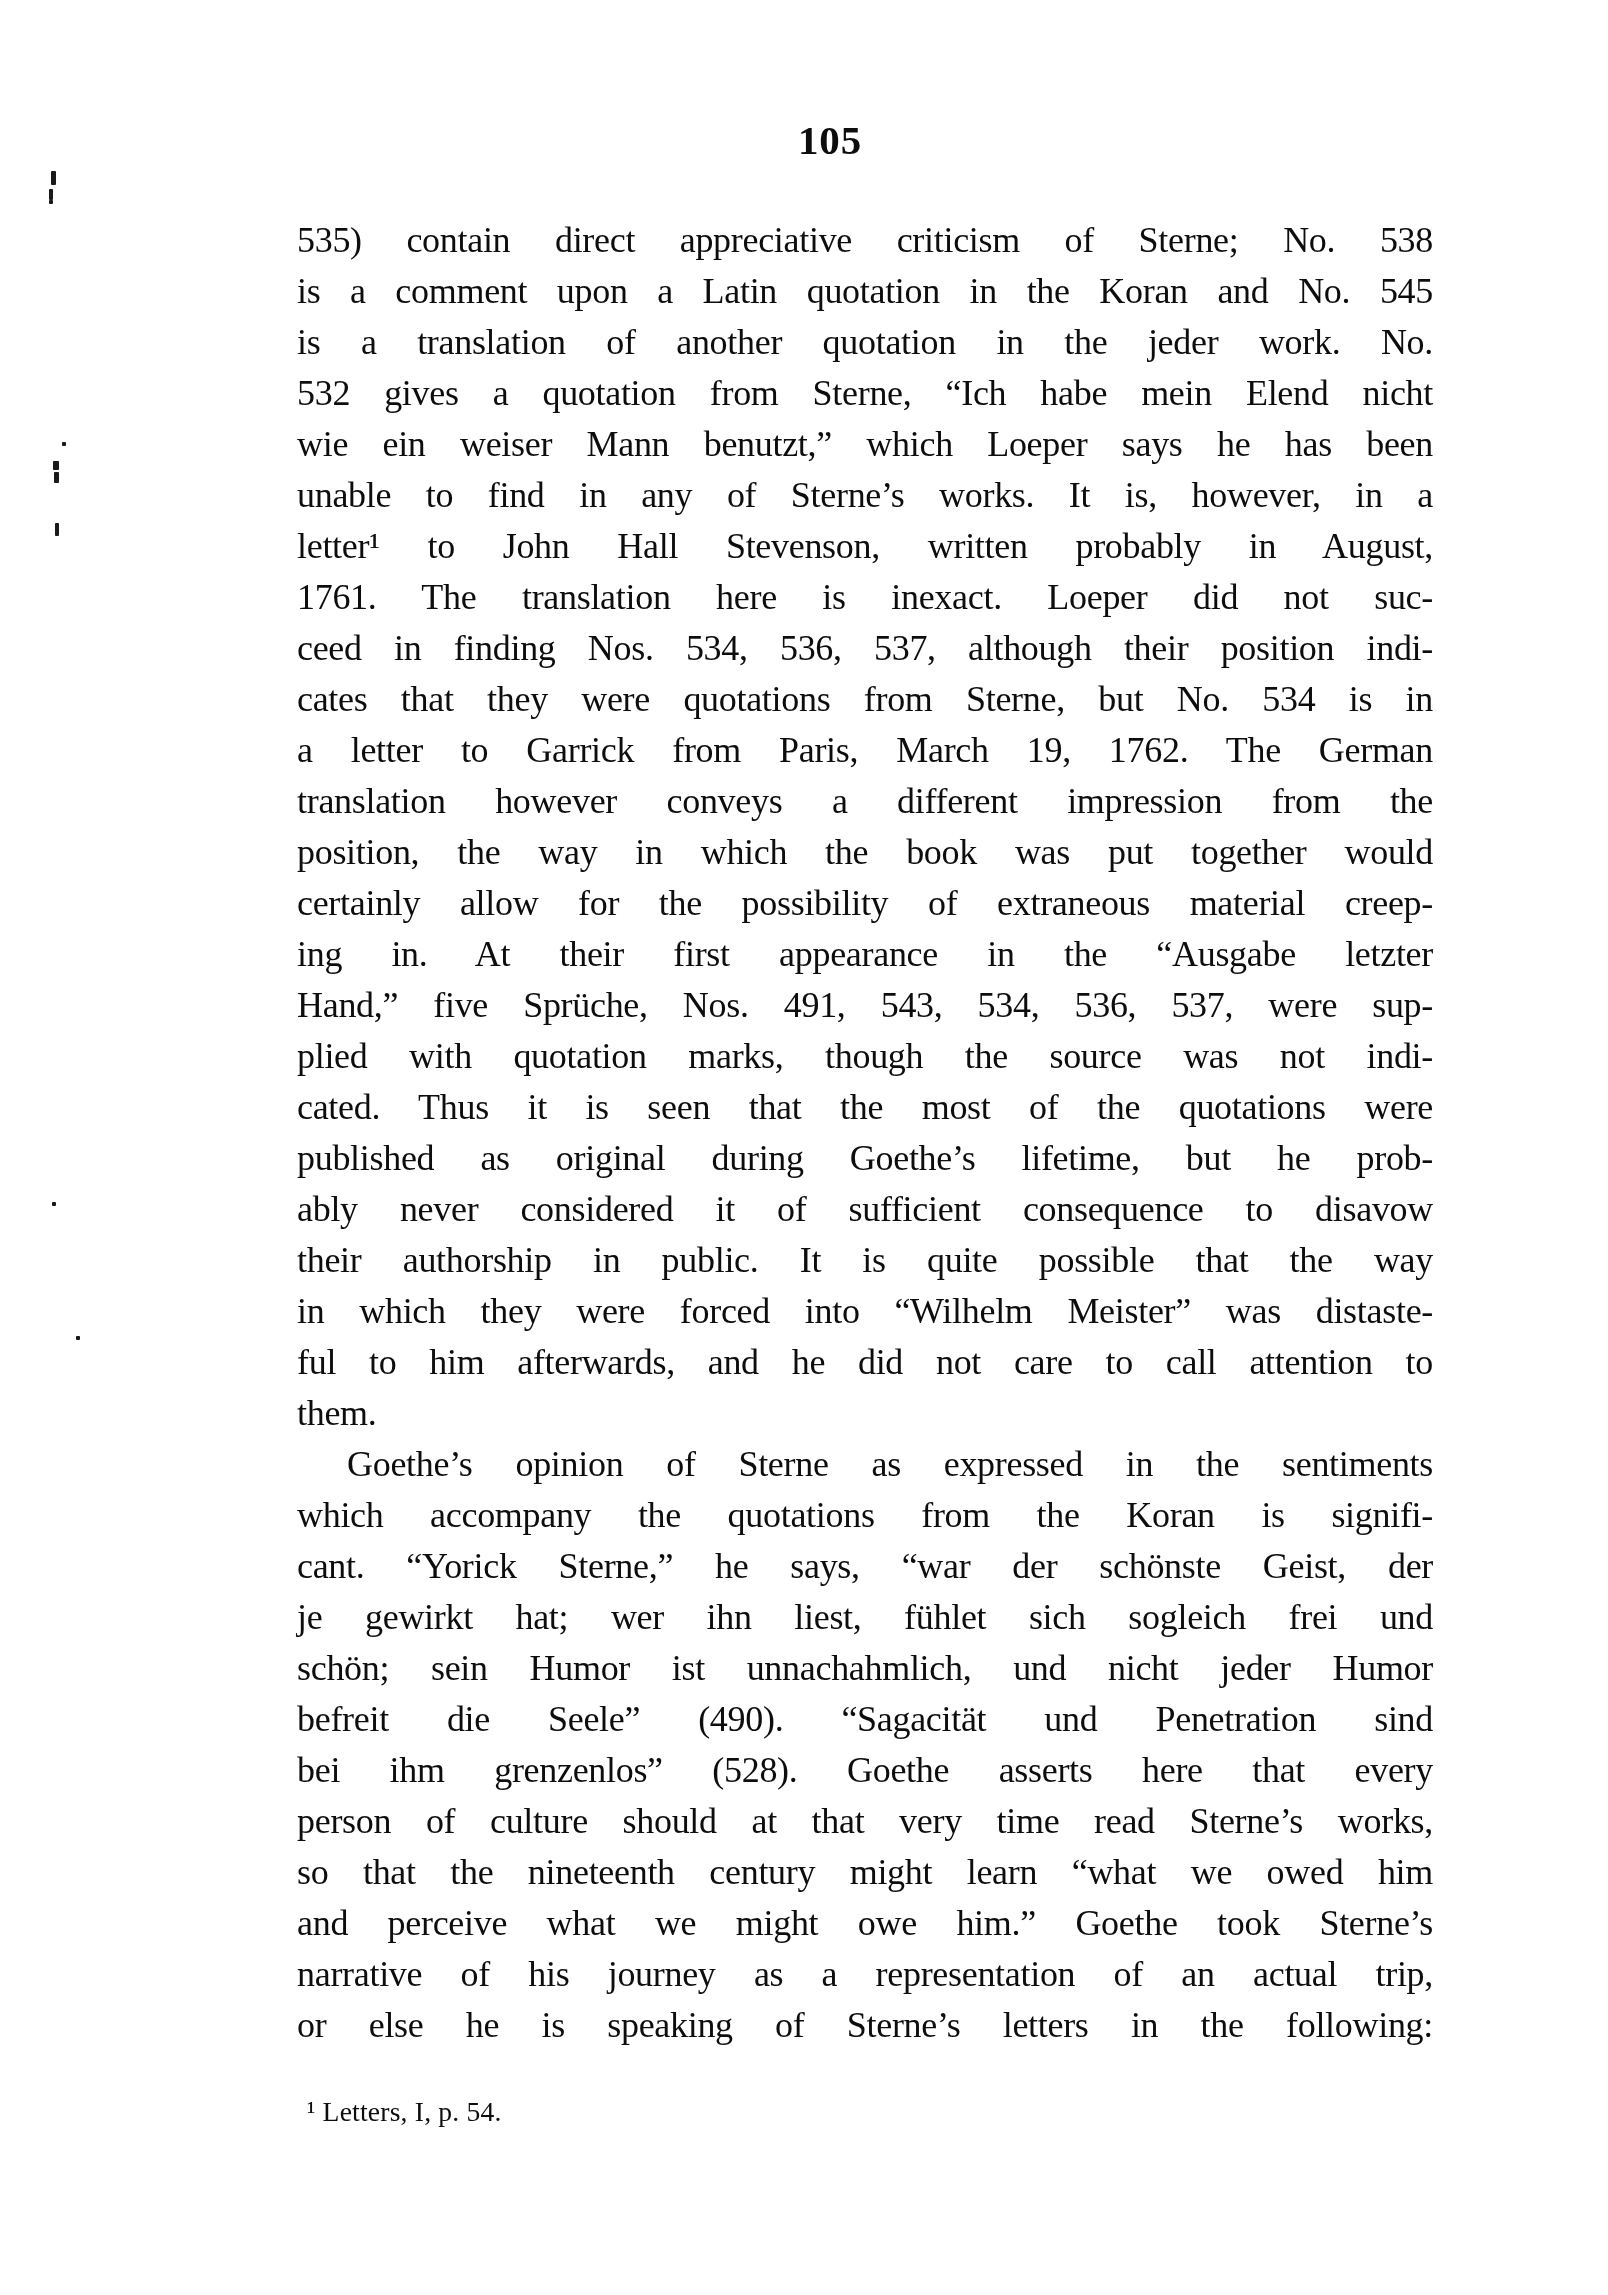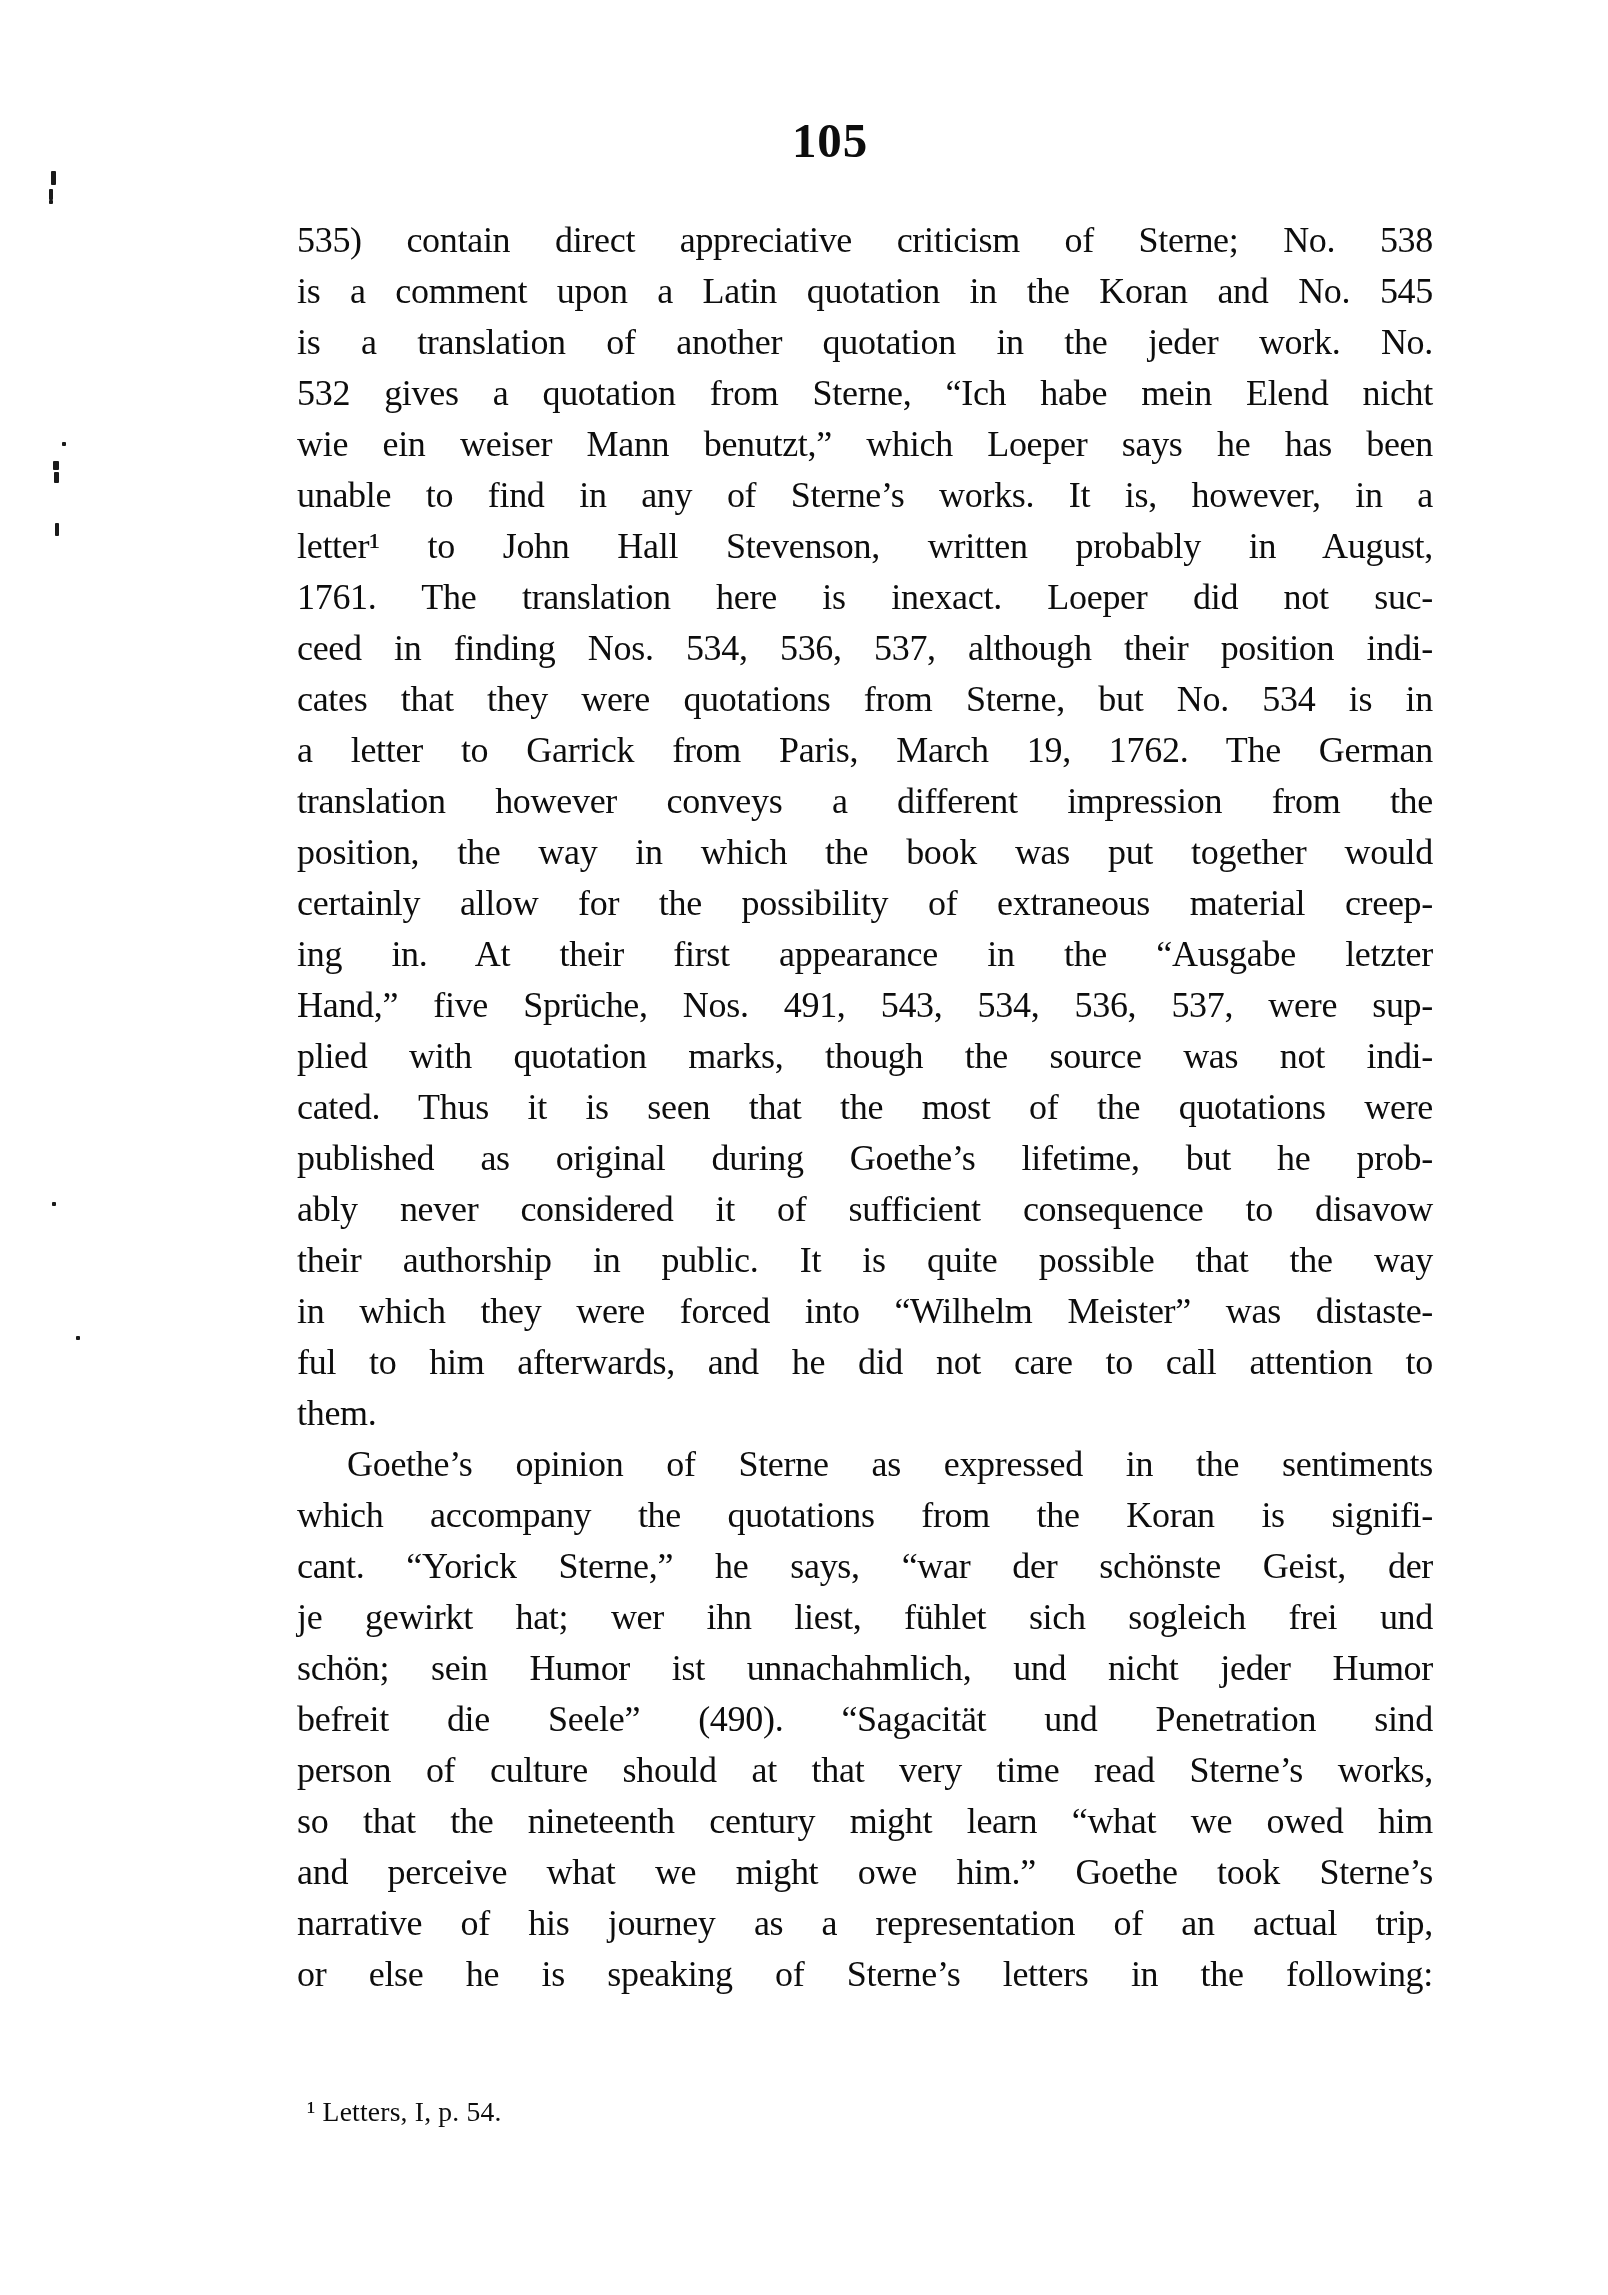--- a/index.html
+++ b/index.html
@@ -14,21 +14,21 @@
     overflow: hidden;
     font-family: "Liberation Serif", serif;
     color: #0d0d0d;
   }
   .page-number {
     position: absolute;
     top: 119px;
     left: 262px;
     width: 1136px;
     text-align: center;
-    font-size: 49px;
+    font-size: 41px;
     line-height: 43px;
     font-weight: 700;
     letter-spacing: 0.9px;
   }
   .text-block {
     position: absolute;
     left: 262px;
     top: 215px;
     width: 1136px;
     margin-left: 35px;
@@ -93,20 +93,21 @@
     <div class="line">their authorship in public.  It is quite possible that the way</div>
     <div class="line">in which they were forced into “Wilhelm Meister” was distaste-</div>
     <div class="line">ful to him afterwards, and he did not care to call attention to</div>
     <div class="line left">them.</div>
     <div class="line indent">Goethe’s opinion of Sterne as expressed in the sentiments</div>
     <div class="line">which accompany the quotations from the Koran is signifi-</div>
     <div class="line">cant.  “Yorick Sterne,” he says, “war der schönste Geist, der</div>
     <div class="line">je gewirkt hat; wer ihn liest, fühlet sich sogleich frei und</div>
     <div class="line">schön; sein Humor ist unnachahmlich, und nicht jeder Humor</div>
     <div class="line">befreit die Seele” (490).  “Sagacität und Penetration sind</div>
+    <div class="line">bei ihm grenzenlos” (528).  Goethe asserts here that every</div>
     <div class="line">person of culture should at that very time read Sterne’s works,</div>
     <div class="line">so that the nineteenth century might learn “what we owed him</div>
     <div class="line">and perceive what we might owe him.”  Goethe took Sterne’s</div>
     <div class="line">narrative of his journey as a representation of an actual trip,</div>
     <div class="line">or else he is speaking of Sterne’s letters in the following:</div>
   </div>
 
 <div class="footnote">¹ Letters, I, p. 54.</div>
 
 <div class="speck" style="left:51px; top:171px; width:5.3px; height:14.2px;"></div>

